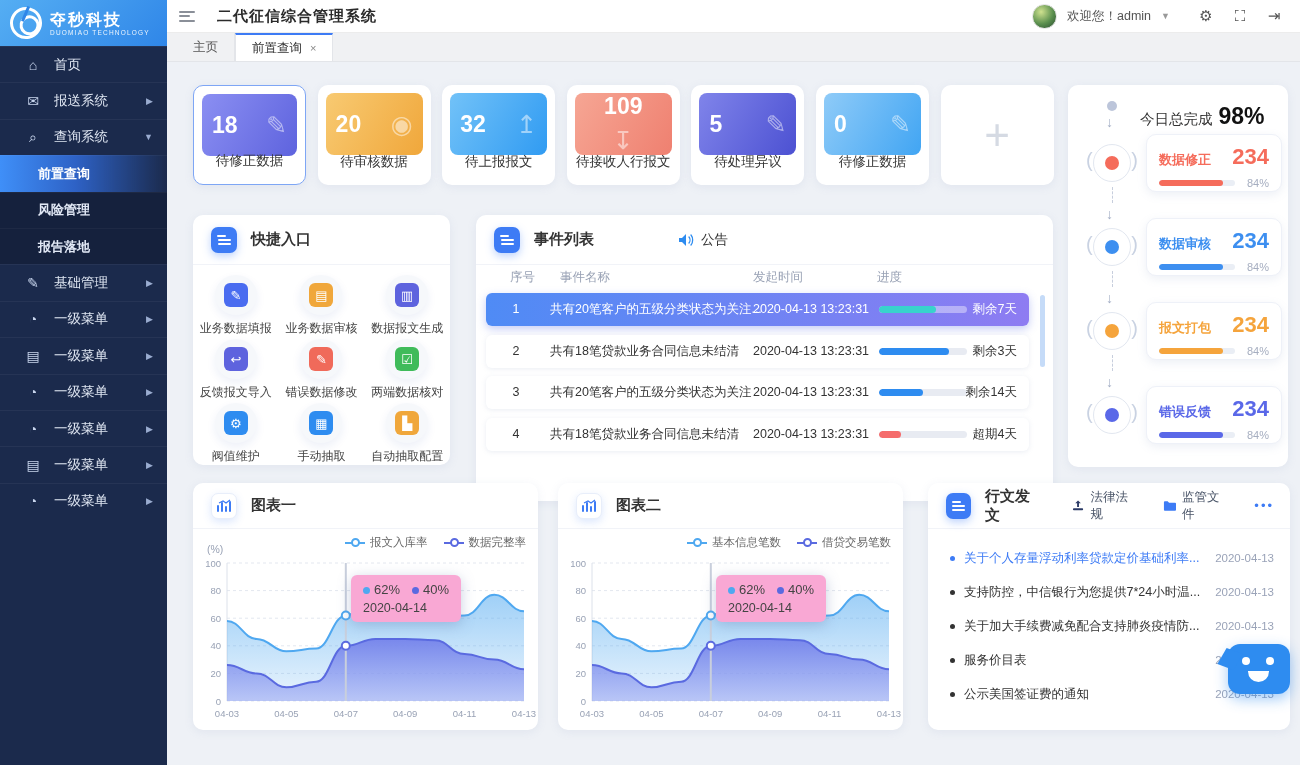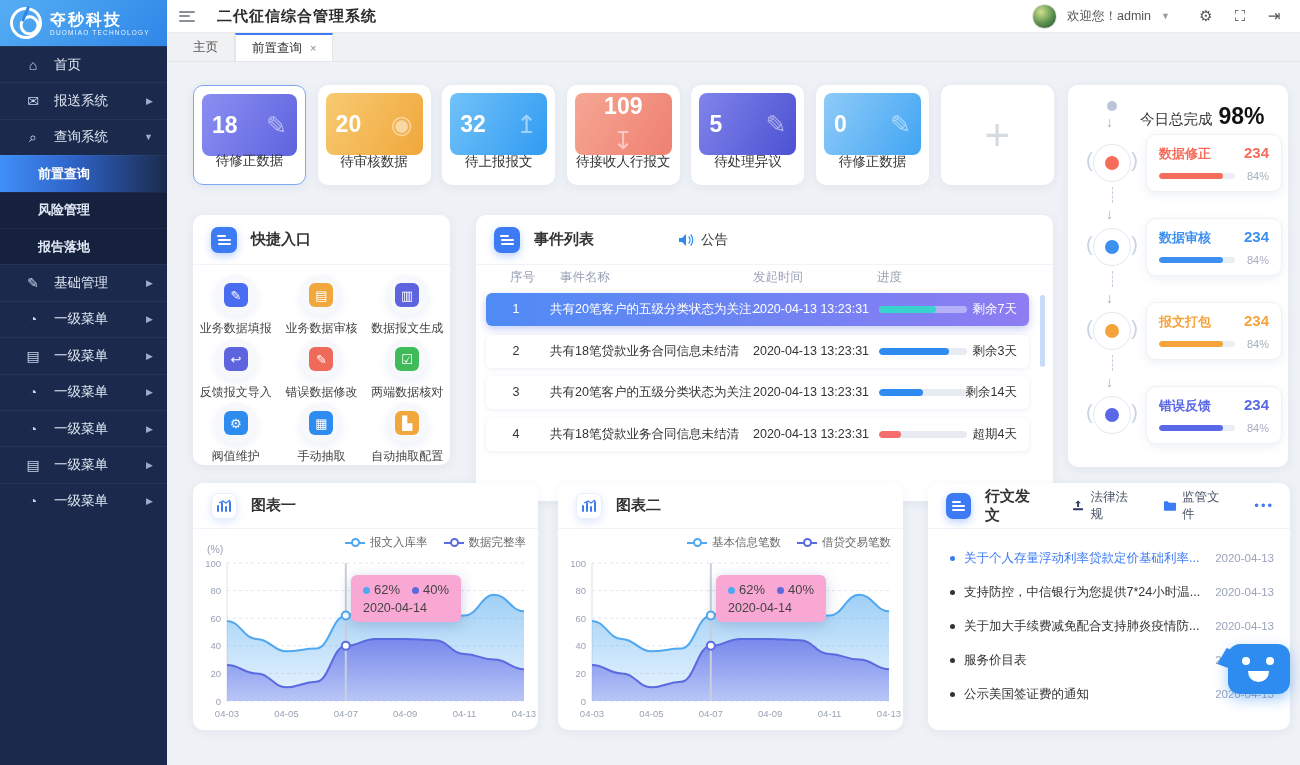--- a/index.html
+++ b/index.html
@@ -74,21 +74,21 @@
 .tl-arrow{position:absolute;color:#A5AFC6;font-size:14px;line-height:14px}
 .tl-dash{position:absolute;border-left:1px dashed #C7CEDD;width:0}
 .tl-node{position:absolute;width:38px;height:38px;border:1px solid #E2E7F0;border-radius:50%;background:#fff;display:flex;align-items:center;justify-content:center}
 .tl-node::before,.tl-node::after{position:absolute;color:#C9D2E2;font-size:20px;font-weight:400;top:4px}
 .tl-node::before{content:"(";left:-8px}
 .tl-node::after{content:")";right:-8px}
 .tl-node b{width:14px;height:14px;border-radius:50%}
 .tl-box{position:absolute;left:78px;width:136px;height:58px;background:#fff;border:1px solid #EEF1F8;border-radius:10px;box-shadow:0 3px 10px rgba(130,150,190,.14);padding:9px 12px}
 .tl-r1{display:flex;justify-content:space-between;align-items:baseline}
 .tl-lbl{font-size:13px;font-weight:700}
-.tl-val{font-size:15px;font-weight:700}
+.tl-val{font-size:22px;font-weight:700}
 .tl-r2{display:flex;align-items:center;gap:12px;margin-top:7px}
 .tl-bar{width:92px;height:6px;border-radius:3px;background:#EAEEF5;overflow:hidden}
 .tl-bar b{display:block;height:100%;border-radius:3px}
 .tl-pct{font-size:11px;color:#A6AEC0}
 
 .ch-body{position:absolute;left:0;top:46px;right:0;bottom:0}
 .legend{position:absolute;top:6px;right:12px;display:flex;gap:16px;align-items:center}
 .lg-it{display:flex;align-items:center;gap:5px;font-size:11.5px;color:#666;cursor:pointer}
 .lg-mk{width:20px;height:9px;position:relative}
 .lg-mk::before{content:"";position:absolute;left:0;right:0;top:3.5px;height:2px;background:currentColor}

